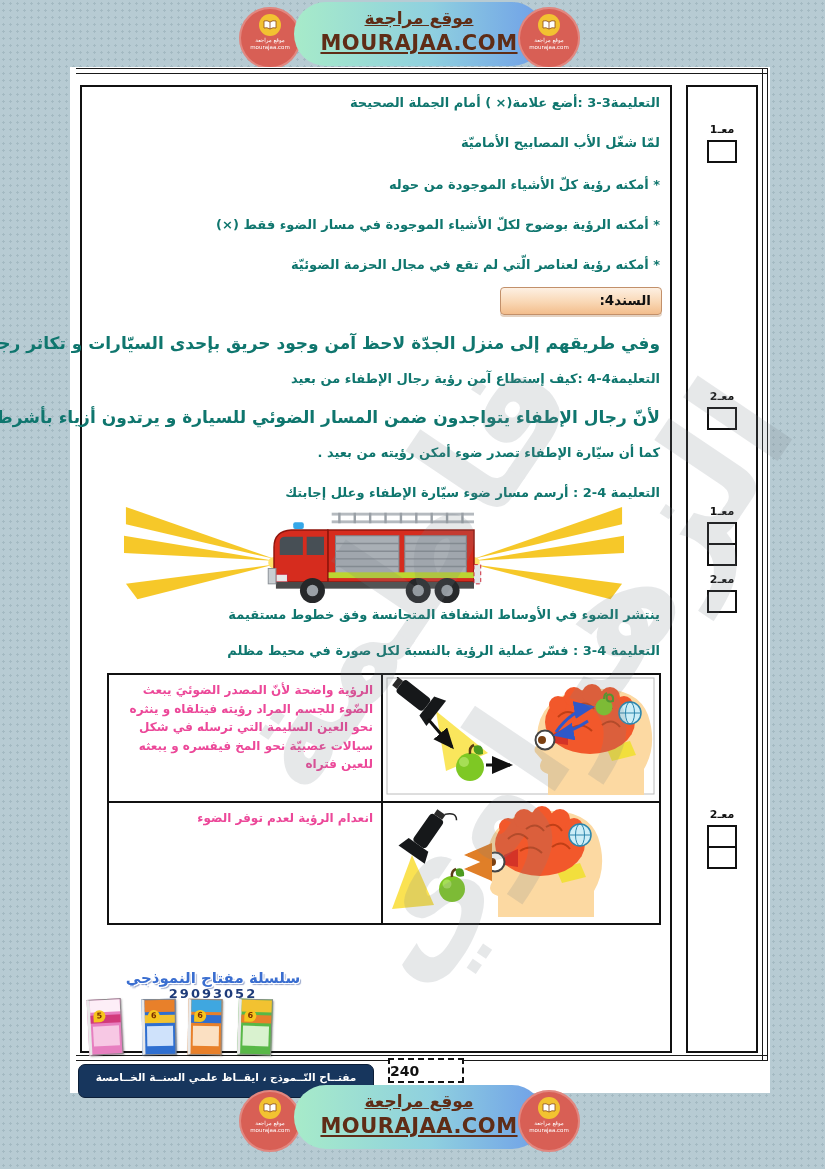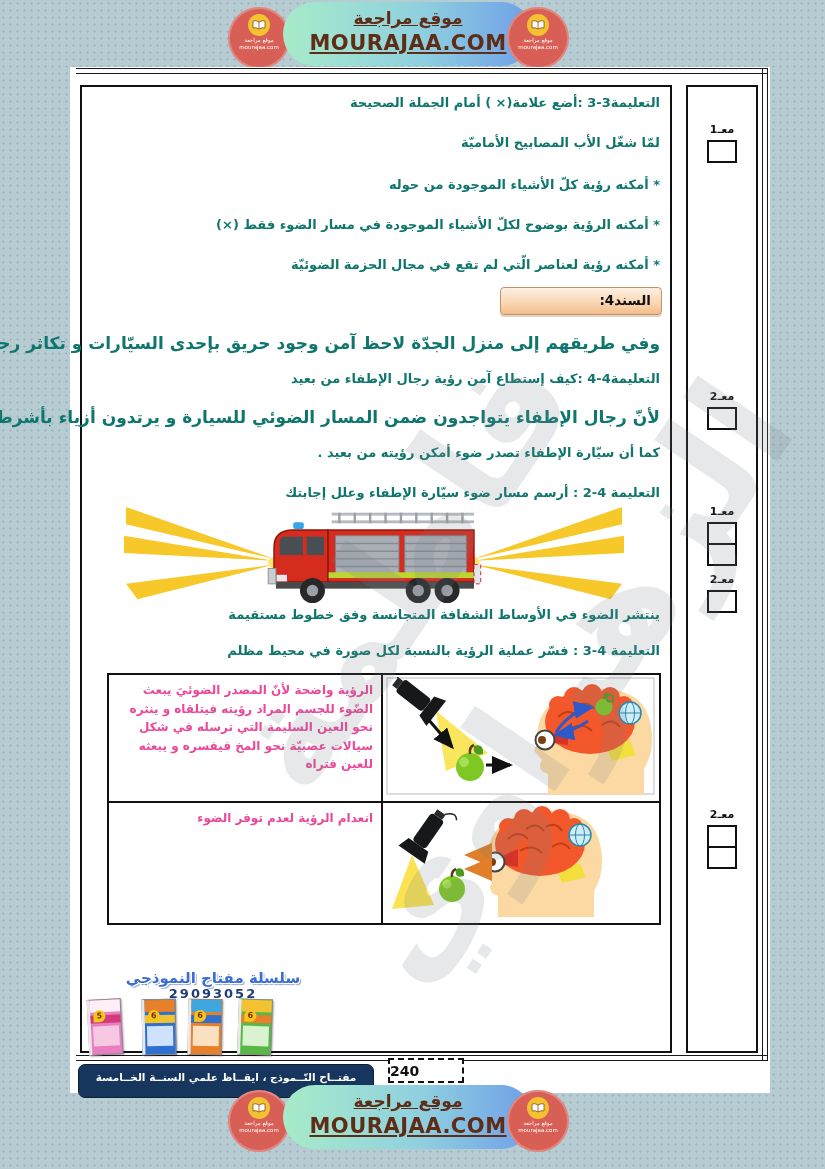--- a/index.html
+++ b/index.html
@@ -1,20 +1,20 @@
 <!DOCTYPE html>
 <html lang="ar"><head>
 <meta charset="utf-8">
 <style>
   *{margin:0;padding:0;box-sizing:border-box}
   html,body{width:825px;height:1169px}
   body{position:relative;overflow:hidden;background:#b7cbd3;font-family:"DejaVu Sans",sans-serif}
   .bg-dots{position:absolute;inset:0;background-image:radial-gradient(rgba(118,144,156,.30) 1px,transparent 1.4px);background-size:7px 7px}
   
-  .banner{position:absolute;left:0;width:779px;height:92px}
+  .banner{position:absolute;left:11px;width:779px;height:92px}
   .banner.top{top:0}
   .banner.bottom{top:1083px}
   .pill{position:absolute;left:283px;top:2px;width:250px;height:64px;border-radius:34px;
         background:linear-gradient(90deg,#a7ebc9 0%,#8fd0df 55%,#6f9fe8 100%);text-align:center;padding-top:5px}
   .pill-ar{font-size:17px;font-weight:bold;color:#5f2c16;text-decoration:underline;line-height:1.4}
   .pill-en{font-size:21px;font-weight:bold;color:#5f2c16;text-decoration:underline;letter-spacing:.5px}
   .badge{position:absolute;top:7px;width:62px;height:62px;border-radius:50%;background:#d85f55;text-align:center;box-shadow:0 0 0 2px rgba(255,255,255,.25) inset}
   .badge.bl{left:228px}.badge.br{left:507px}
   .badge .yc{width:22px;height:22px;border-radius:50%;background:#f2c231;margin:7px auto 1px;display:flex;align-items:center;justify-content:center}
   .badge .bt{font-size:5.5px;color:#fff;line-height:1.35}

